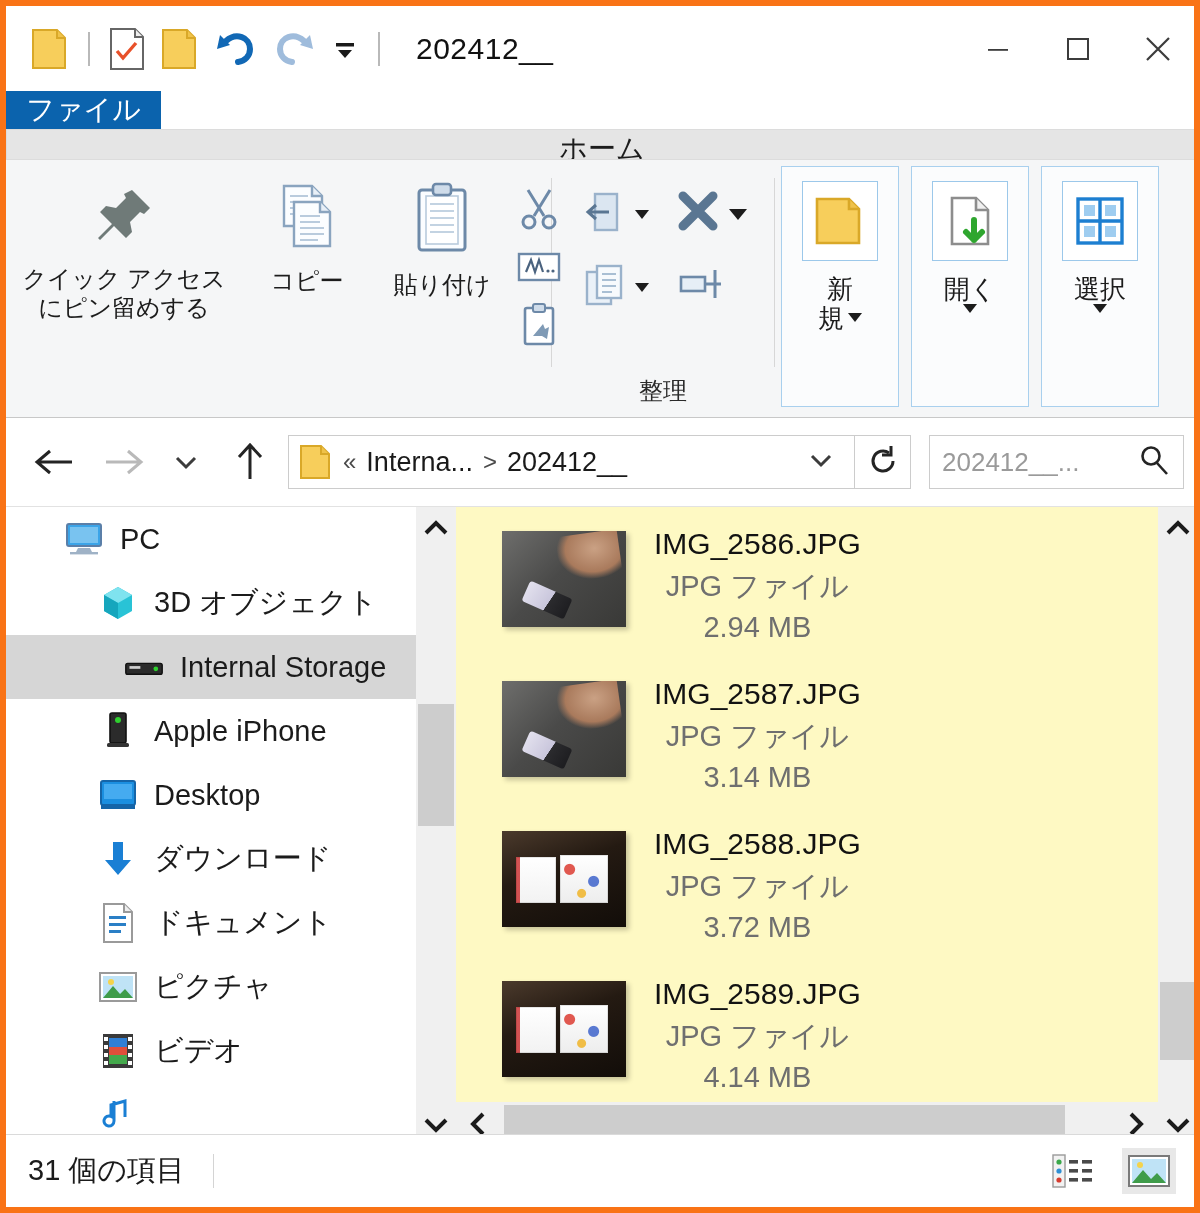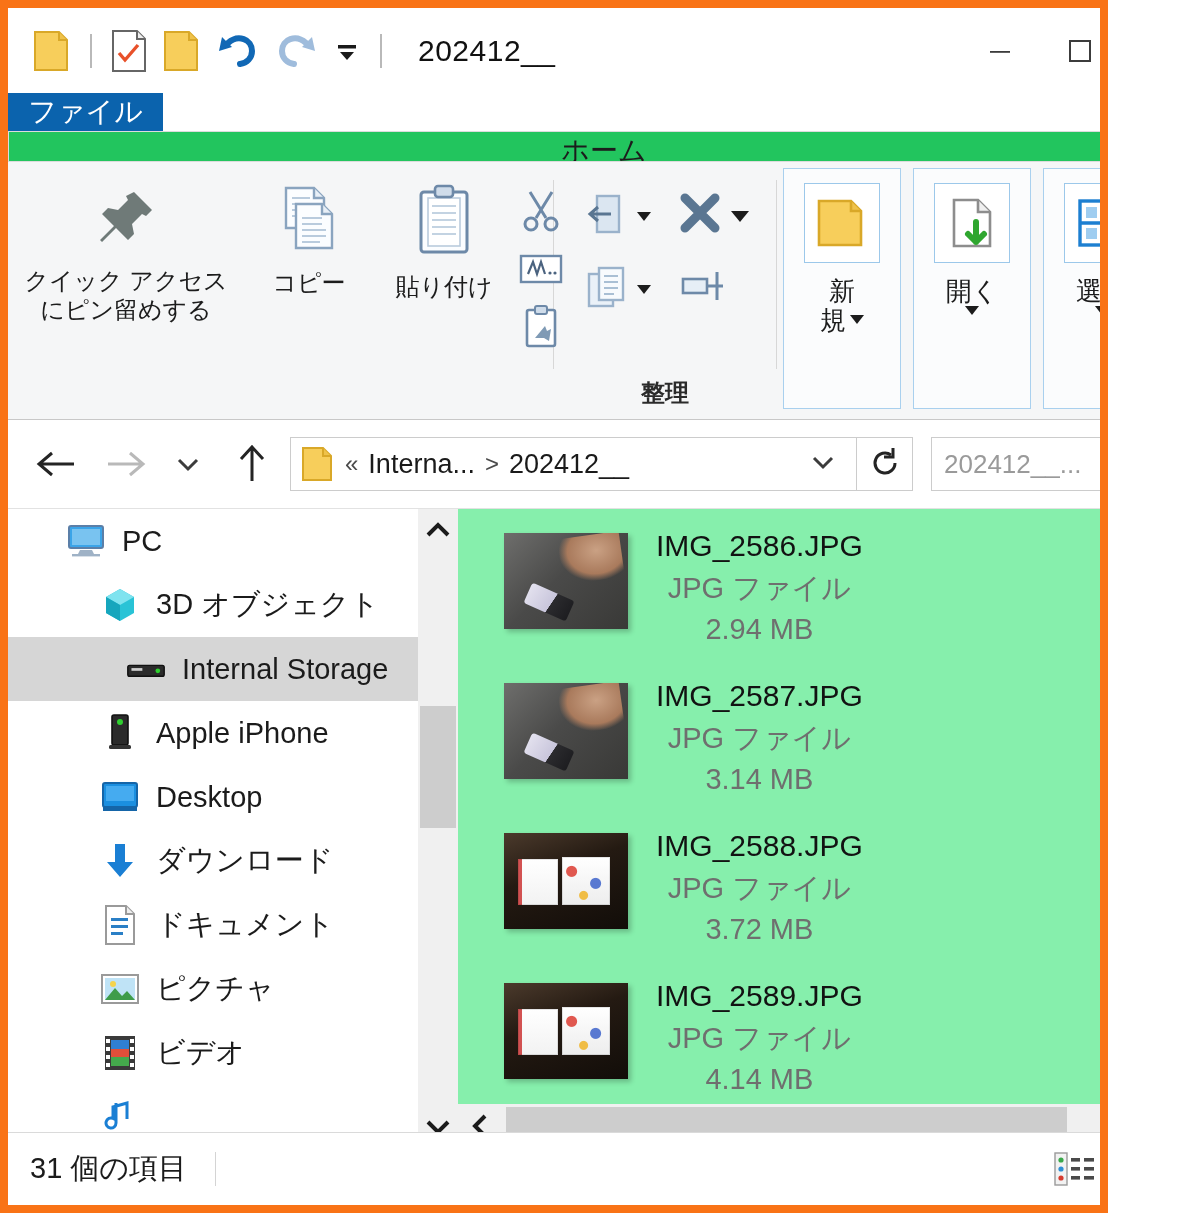--- a/index.html
+++ b/index.html
@@ -3,23 +3,23 @@
 <meta charset="utf-8">
 <style>
   * { box-sizing: border-box; }
   html, body {
     margin: 0; padding: 0;
     background: #ffffff;
     font-family: "Liberation Sans", "DejaVu Sans", sans-serif;
   }
   #app {
     position: relative;
-    width: 1108px; height: 1213px;
+    width: 1200px; height: 1213px;
     background: #ffffff;
-    border: 8px solid #f97316;
+    border: 6px solid #f97316;
     overflow: hidden;
   }
 
   
   .titlebar {
     position: absolute; left: 0; top: 0; width: 1192px; height: 85px;
     background: #ffffff;
     display: flex; align-items: center;
   }
   .qat { display: flex; align-items: center; padding-left: 24px; gap: 14px; }
@@ -46,21 +46,21 @@
   }
   .tab-file {
     width: 155px; background: #0b63ad; color: #ffffff;
     display: flex; align-items: center; justify-content: center;
     font-size: 28px;
   }
   .tab {
     padding: 0 32px; display: flex; align-items: center; justify-content: center;
     font-size: 28px; color: #1c1c1c; background: transparent;
   }
-  .tab.active { background: #22c55e; border: 1px solid #dcdcdc; border-bottom: none; }
+  .tab.active { background: #e5e5e5; border: 1px solid #dcdcdc; border-bottom: none; }
   .tabstrip-right {
     margin-left: auto; display: flex; align-items: center; gap: 22px; padding-right: 24px;
   }
   .help-btn {
     width: 46px; height: 46px; border-radius: 50%;
     background: #0b63ad; color: #fff; font-size: 30px; font-weight: bold;
     display: flex; align-items: center; justify-content: center;
   }
 
   
@@ -140,21 +140,21 @@
   .navitem .ico { width: 40px; display: flex; align-items: center; justify-content: center; }
 
   .scroll-v {
     width: 40px; background: #f0f0f0; position: relative;
     display: flex; flex-direction: column; align-items: center;
   }
   .scroll-arrow { height: 42px; display: flex; align-items: center; justify-content: center; width: 100%; }
   .scroll-track { flex: 1; width: 100%; position: relative; }
   .scroll-thumb { position: absolute; left: 2px; right: 2px; background: #cdcdcd; }
 
-  .filepane { flex: 1; position: relative; background: #86efac; overflow: hidden; }
+  .filepane { flex: 1; position: relative; background: #fef9c3; overflow: hidden; }
   .filelist { padding: 10px 0 0 46px; }
   .fileitem { display: flex; align-items: flex-start; height: 150px; }
   .thumb {
     width: 124px; height: 96px; margin-top: 14px; margin-right: 28px;
     box-shadow: 3px 3px 5px rgba(0,0,0,.22); position: relative; overflow: hidden;
     flex: 0 0 auto;
   }
   .thumb.t-hand { background: linear-gradient(135deg,#6e6e6c 0%, #4a4a49 45%, #393937 100%); }
   .thumb.t-hand::before {
     content:""; position:absolute; right:6px; top:2px; width:62px; height:46px;
@@ -370,21 +370,21 @@
                   <path d="M15 34l10-12 2 5 4-2-2 12-5-3z" fill="#7f9ab5"></path>
                 </svg>
             </span>
           </div>
         </div>
       </div>
     </div>
 
     <div class="rsep"></div>
 
-    <div class="rgroup" style="width: 222px; font-weight: bold;">
+    <div class="rgroup" style="width: 222px;">
       <div class="rgroup-body" style="justify-content:center; gap: 6px; padding-top: 26px;">
         <div style="display:flex; flex-direction:column; gap: 16px;">
           <div class="smallbtn">
             <span>
               <svg width="52" height="44" viewBox="0 0 52 44">
                   <rect x="16" y="4" width="22" height="36" fill="#dbe6f1" stroke="#9ab2cb" stroke-width="2.4"></rect>
                   <path d="M30 22H10m7-7l-8 7 8 7" fill="none" stroke="#5a7692" stroke-width="3"></path>
                 </svg>
             </span>
             <span class="caret-sm"></span>

